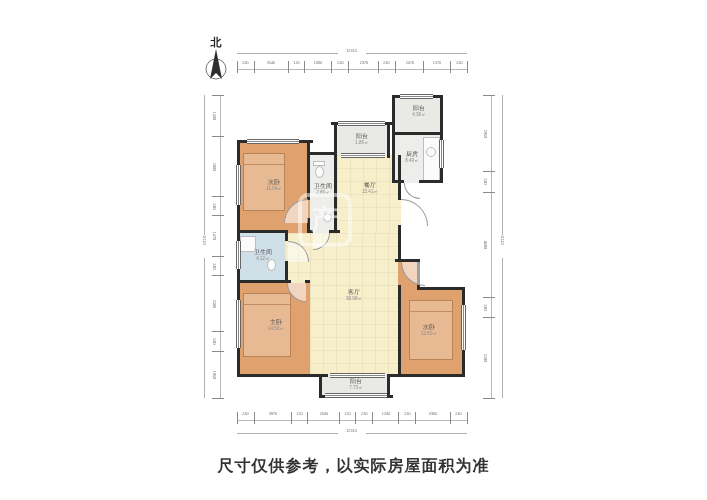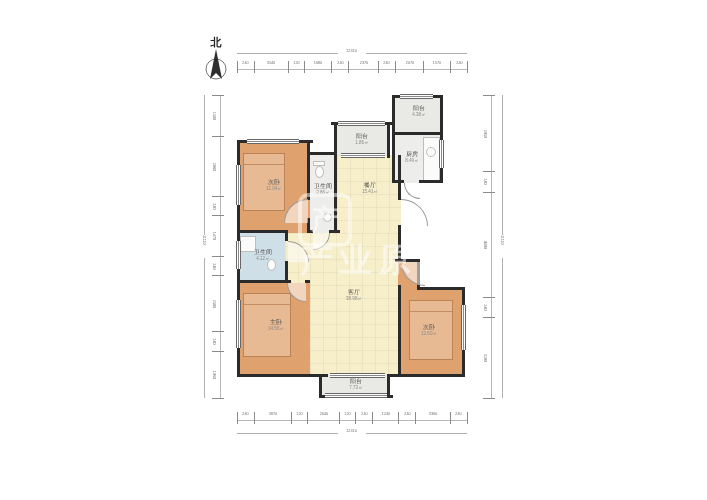--- a/index.html
+++ b/index.html
@@ -329,16 +329,16 @@
       </div>
     <div class="room-label" style="left:119px;top:291px;">
         <span class="nm">阳台</span>
         <span class="ar">7.73㎡</span>
       </div>
   </div>
 
   <div class="wm wm-logo abs">
       <span>产</span>
     </div>
-  <div class="wm wm-text abs">产业原</div>
-
+
+  <div class="caption">尺寸仅供参考，以实际房屋面积为准</div>
 
 </div>
 
 </body></html>

